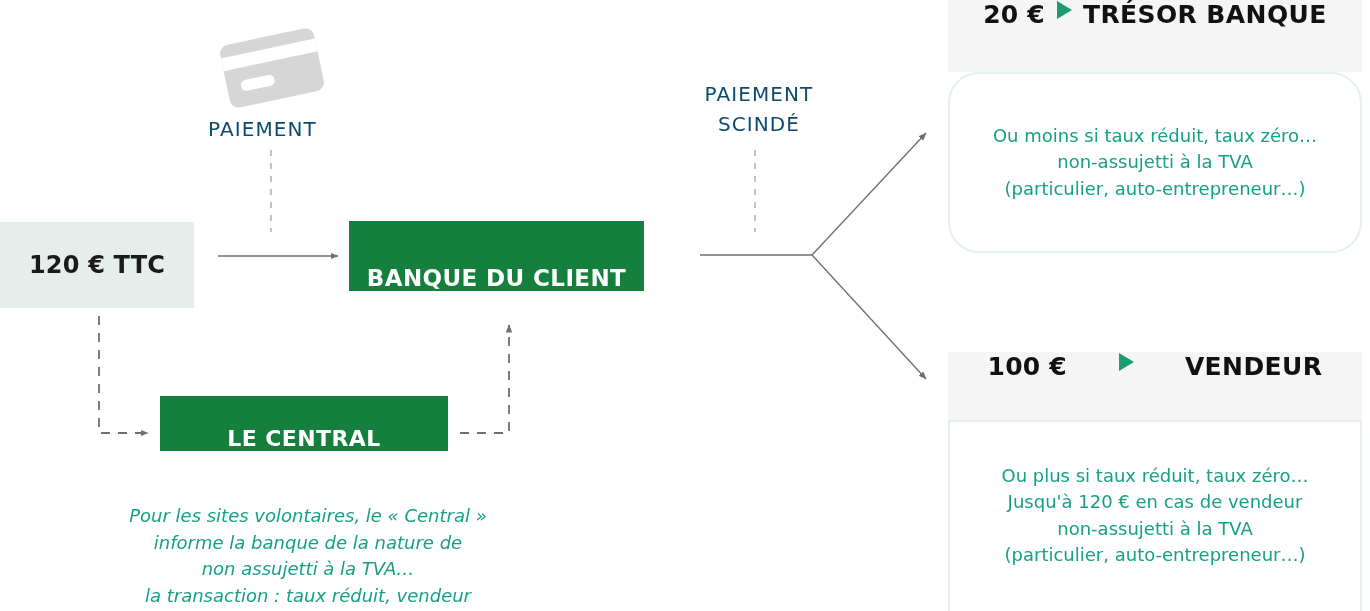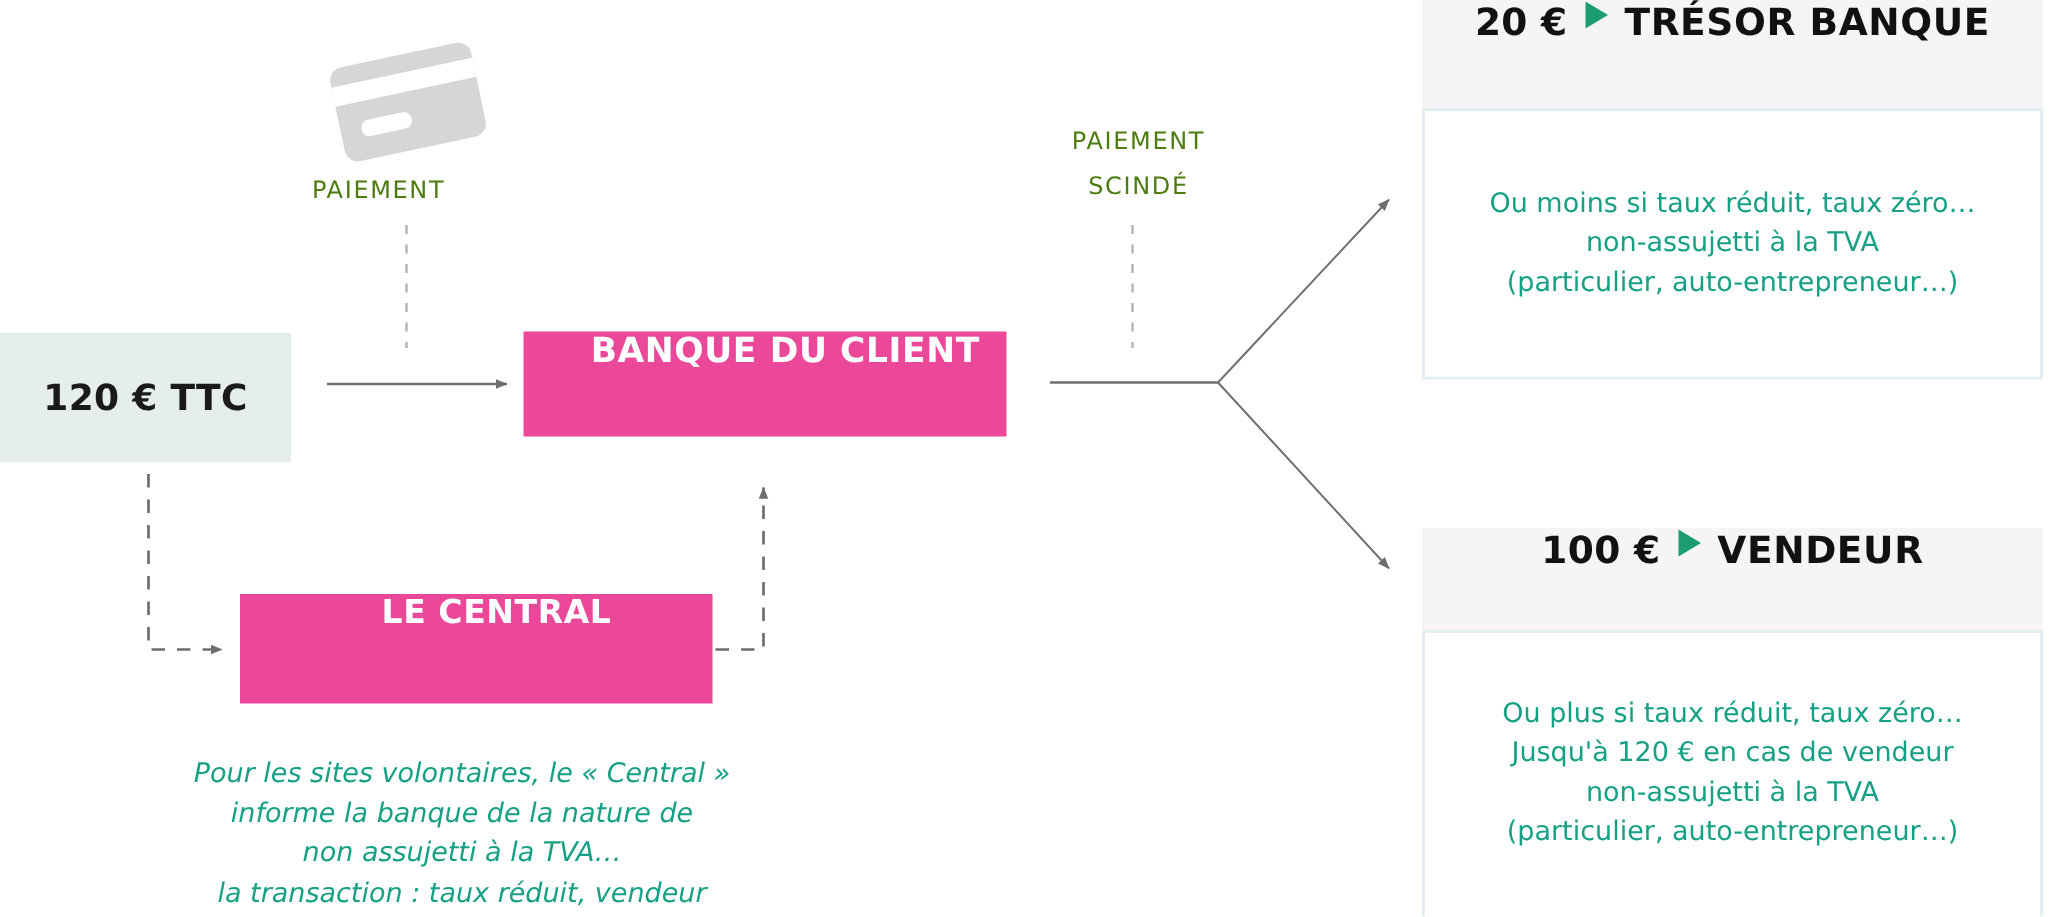--- a/index.html
+++ b/index.html
@@ -28,40 +28,40 @@
   }
   .box-amount .txt {
     font-family: "DejaVu Sans", sans-serif;
     font-weight: 700;
     font-size: 24px;
     color: #1a1a1a;
     letter-spacing: .2px;
   }
 
   .box-green {
-    background: #ec4899;
-    display: flex; align-items: flex-start; justify-content: center; padding-left: 27px;
+    background: #15803d;
+    display: flex; align-items: flex-end; justify-content: center;
   }
   .box-green .txt {
     font-family: "DejaVu Sans", sans-serif;
     font-weight: 700;
     font-size: 23px;
     color: #ffffff;
     letter-spacing: .4px;
   }
   .box-bank { left: 349px; top: 221px; width: 295px; height: 70px; }
-  .box-central { left: 160px; top: 396px; width: 288px; height: 73px; }
+  .box-central { left: 160px; top: 396px; width: 288px; height: 55px; }
   .box-central .txt { font-size: 22px; }
 
   
   .label-green {
     font-family: "DejaVu Sans", sans-serif;
     font-weight: 400;
-    font-size: 16px;
-    color: #4d7c0f;
+    font-size: 20px;
+    color: #0c4a6e;
     letter-spacing: 1.1px;
     white-space: nowrap;
   }
   .lbl-paiement { left: 208px; top: 117px; }
   .lbl-scinde   { left: 694px; top: 79px; text-align: center; width: 130px; line-height: 30px; }
 
   .note-green {
     font-family: "DejaVu Sans", sans-serif;
     font-weight: 400;
     font-size: 18px;
@@ -77,21 +77,21 @@
   
   .rescard { left: 948px; width: 414px; }
   .rescard-top { top: 0px; }
   .rescard-bot { top: 352px; }
   .rescard .hdr {
     background: #f5f5f5;
     height: 72px;
     display: flex; align-items: flex-start; justify-content: center;
     box-sizing: border-box;
   }
-  .rescard-bot .hdr { height: 68px; }
+  .rescard-bot .hdr { height: 68px; gap: 40px; }
   .hdr .amount {
     font-family: "DejaVu Sans", sans-serif;
     font-weight: 700;
     font-size: 25px;
     color: #111111;
     letter-spacing: .2px;
   }
   .hdr .tri {
     display: inline-block;
     width: 0; height: 0;
@@ -108,21 +108,21 @@
     color: #111111;
     letter-spacing: .4px;
   }
   .rescard .body {
     background: #ffffff;
     border: 2px solid #e4eff1;
     box-sizing: border-box;
     display: flex; align-items: center; justify-content: center;
     text-align: center;
   }
-  .rescard-top .body { height: 181px; }
+  .rescard-top .body { height: 181px; border-radius: 31px; }
   .rescard-bot .body { height: 243px; }
   .rescard .body .note-green { font-size: 18px; line-height: 26.5px; padding: 0 14px; }
   .rescard-bot .body .note-green { position: relative; top: -26px; }
 
   
   #connectors { left: 0; top: 0; width: 1370px; height: 611px; pointer-events: none; }
 </style>
 </head>
 <body>
 

